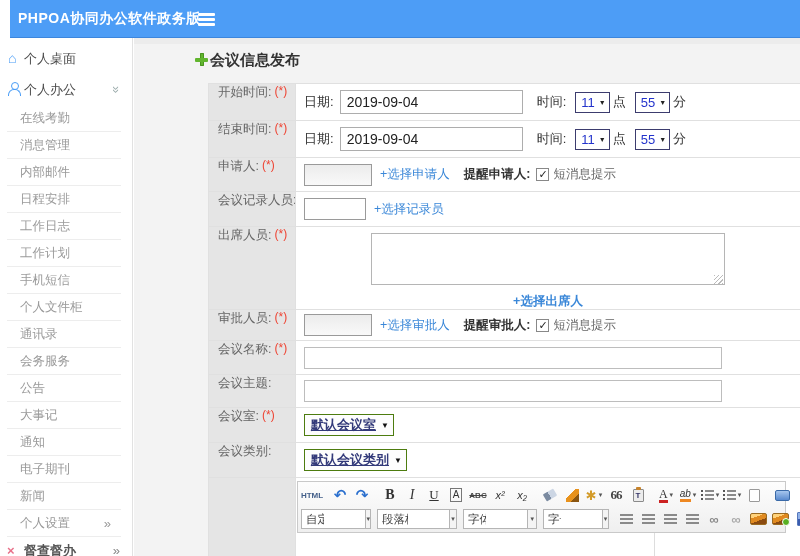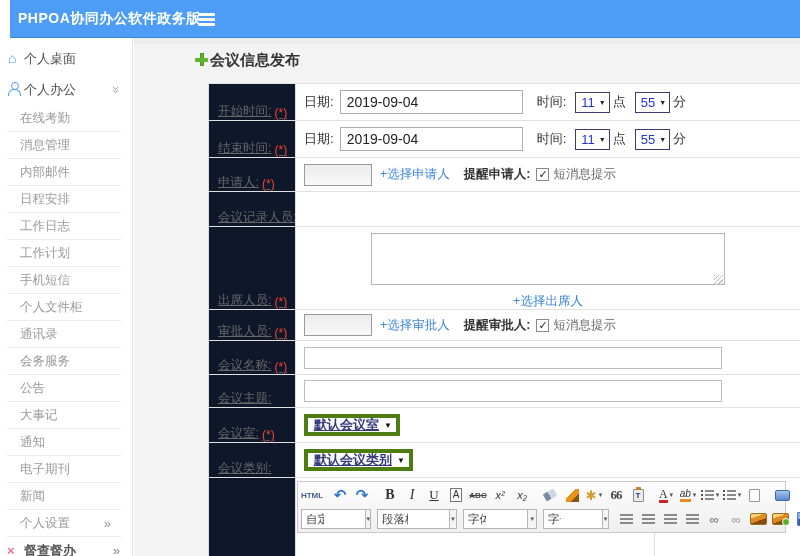--- a/index.html
+++ b/index.html
@@ -51,23 +51,23 @@
     margin-right:2px; vertical-align:-1px; }
   .plus-icon::before { content:""; position:absolute; left:5px; top:0; width:4px; height:13px;
     background:#61b52e; border-radius:1px; box-shadow:0 0 0 1px #4a9420 inset; }
   .plus-icon::after { content:""; position:absolute; left:0; top:5px; width:13px; height:4px;
     background:#61b52e; border-radius:1px; }
 
   
   .ftable { position:absolute; left:74px; top:45px; width:592px;
     border-top:1px solid #e0e0e0; border-left:1px solid #e0e0e0; background:#fff; }
   .frow { display:flex; border-bottom:1px solid #e0e0e0; }
-  .flabel { flex:0 0 87px; background:#0f172a; border-right:1px solid #e0e0e0;
-    font-size:12.5px; color:#666; padding-left:9px; display:flex; align-items:flex-end;
-    white-space:nowrap; overflow:hidden;text-decoration:underline; }
+  .flabel { flex:0 0 87px; background:#e5e5e5; border-right:1px solid #e0e0e0;
+    font-size:12.5px; color:#666; padding-left:9px; display:flex; align-items:flex-start;
+    white-space:nowrap; overflow:hidden; }
   .flabel .req { color:#e43; margin-left:3px; font-size:12px; }
   .fcontent { flex:1; padding-left:8px; display:flex; align-items:center;
     font-size:13px; color:#333; overflow:hidden; }
   .fcontent .sub { margin-right:6px; white-space:nowrap; }
   .date-input { width:183px; height:24px; border:1px solid #adadad; font-size:14px;
     color:#222; padding-left:6px; margin-right:14px;
     font-family:"Liberation Sans","DejaVu Sans",sans-serif; }
   .mini-select { display:inline-flex; align-items:center; height:21px;
     border:1px solid #3c3c6e; background:#fff; padding:0 3px 0 5px; margin:0 3px;
     cursor:pointer; }
@@ -84,23 +84,23 @@
     justify-content:center; margin-right:4px; cursor:pointer; }
   .sms { color:#666; font-size:12.5px; white-space:nowrap; }
   .long-input { width:418px; height:22px; border:1px solid #bdbdbd;
     font-family:"Liberation Sans","DejaVu Sans",sans-serif; }
   .attend-col { display:flex; flex-direction:column; padding:6px 0 4px 0; }
   .ta-wrap { position:relative; width:354px; }
   .attend-ta { width:354px; height:52px; border:1px solid #b5b5b5; resize:none;
     background:#fff; }
   .resize-corner { position:absolute; right:2px; bottom:4px; width:9px; height:9px;
     background:repeating-linear-gradient(135deg,#bbb 0 1px,transparent 1px 3px); }
-  .attend-link { margin:5px 0 3px 0; }
+  .attend-link { margin:5px 0 3px 0;font-weight:bold; }
   .big-select { display:inline-flex; align-items:center; height:22px;
-    border:4px solid #4d7c0f; background:#fdfdfd; padding:0 4px 0 6px; cursor:pointer; }
+    border:1px solid #4d7c0f; background:#fdfdfd; padding:0 4px 0 6px; cursor:pointer; }
   .big-select .val { color:#333a7a; font-weight:bold; font-size:13px;
     text-decoration:underline; margin-right:5px; }
   .big-select .caret { font-size:8px; color:#111; }
 
   
   .editor-row { border-bottom:none; }
   .editor-cell { display:block; padding:3px 0 0 1px; }
   .toolbar { width:489px; border:1px solid #c9c9c9;
     background:linear-gradient(#fdfdfd,#efefef); padding:1px 3px; }
   .tbrow { display:flex; align-items:center; height:24px; }
@@ -278,20 +278,24 @@
         <span class="checkbox">✓</span>
         <span class="sms">短消息提示</span>
       </div>
     </div>
 
     <div class="frow" style="height:35px">
       <div class="flabel">
         <span>会议记录人员:</span>
 
       </div>
+      <div class="fcontent">
+        <input class="small-input white" style="">
+        <a class="flink">+选择记录员</a>
+      </div>
     </div>
 
     <div class="frow" style="height:83px">
       <div class="flabel">
         <span>出席人员:</span>
         <span class="req">(*)</span>
       </div>
       <div class="fcontent attend-col">
         <span class="ta-wrap">
           <textarea class="attend-ta" style=""></textarea>

